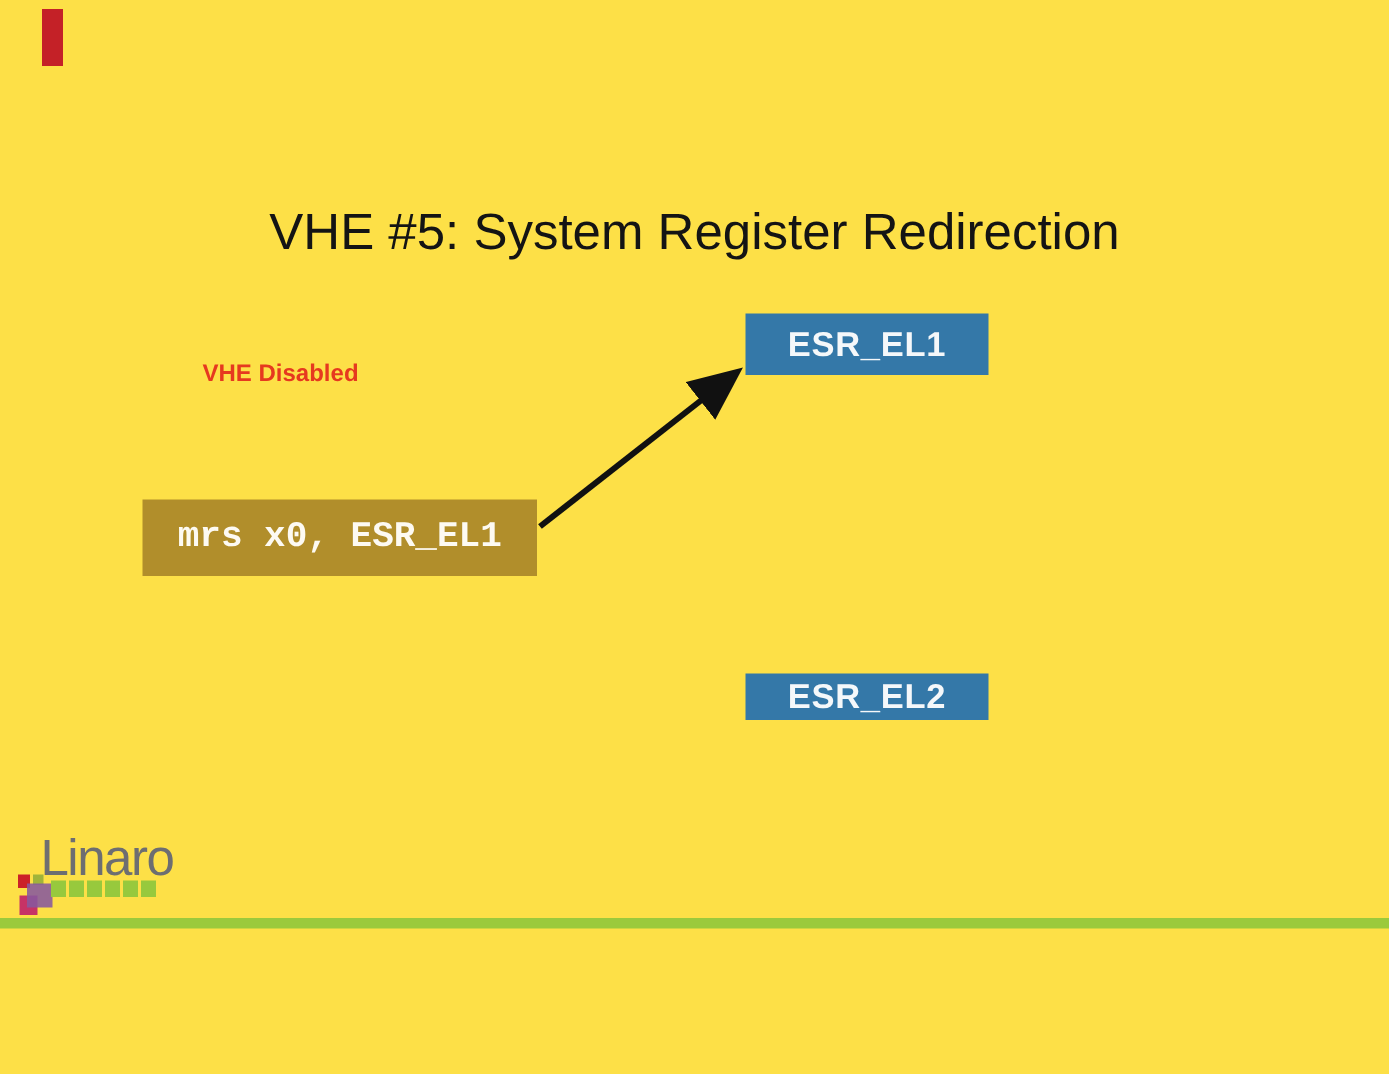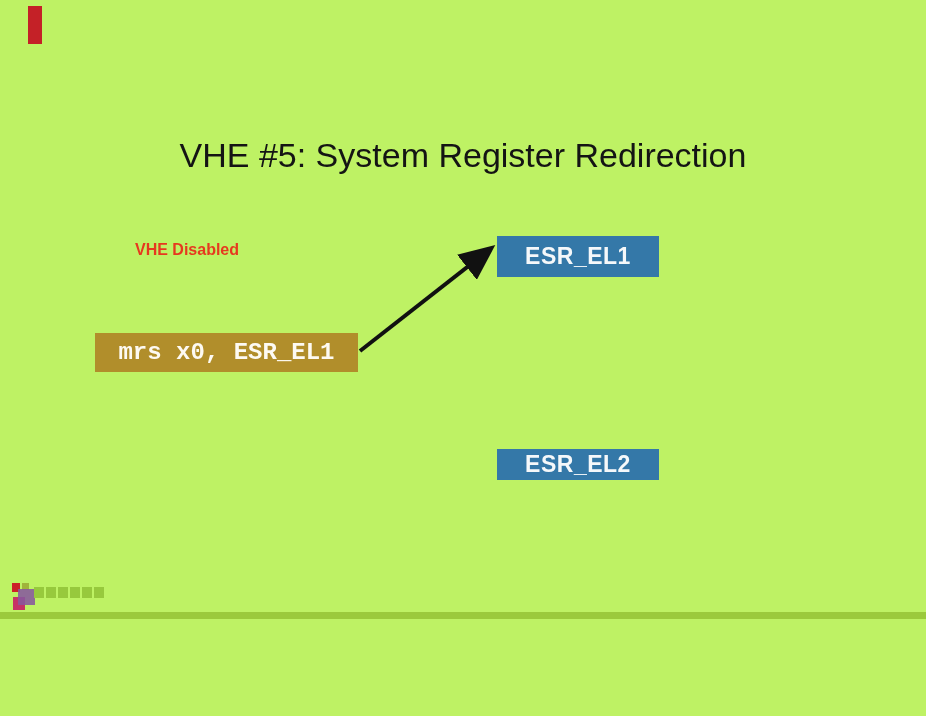--- a/index.html
+++ b/index.html
@@ -5,21 +5,21 @@
   html, body {
     margin: 0;
     padding: 0;
     background: #ffffff;
     font-family: "Liberation Sans", sans-serif;
   }
   .slide {
     position: relative;
     width: 926px;
     height: 716px;
-    background: #bef264;
+    background: #fde047;
     overflow: hidden;
   }
   
   .red-marker {
     position: absolute;
     left: 28px;
     top: 6px;
     width: 14px;
     height: 38px;
     background: #c42127;
@@ -41,21 +41,21 @@
     top: 241px;
     font-size: 16px;
     font-weight: 700;
     color: #e6391f;
   }
   .instr-box {
     position: absolute;
     left: 95px;
     top: 333px;
     width: 263px;
-    height: 39px;
+    height: 51px;
     background: #b18e2b;
     display: flex;
     align-items: center;
     justify-content: center;
   }
   .instr-box span {
     font-family: "Liberation Mono", monospace;
     font-weight: 700;
     font-size: 24px;
     color: #fdfaf2;
@@ -69,21 +69,21 @@
     display: flex;
     align-items: center;
     justify-content: center;
   }
   .reg-box span {
     font-size: 23px;
     font-weight: 700;
     color: #f5f8fa;
     letter-spacing: 0.5px;
   }
-  .reg-el1 { top: 236px; height: 41px; }
+  .reg-el1 { top: 209px; height: 41px; }
   .reg-el2 { top: 449px; height: 31px; }
   .arrow-svg {
     position: absolute;
     left: 350px;
     top: 234px;
     width: 160px;
     height: 130px;
   }
   
   .logo-text {
@@ -148,20 +148,21 @@
   </svg>
 
   <div class="reg-box reg-el1">
     <span>ESR_EL1</span>
   </div>
 
   <div class="reg-box reg-el2">
     <span>ESR_EL2</span>
   </div>
 
+  <div class="logo-text">Linaro</div>
 
   <div class="logo-mark">
     <div class="sq sq-red"></div>
     <div class="sq sq-olive"></div>
     <div class="sq sq-magenta"></div>
     <div class="sq sq-purple"></div>
     <div class="green-row">
       <i></i>
         <i></i>
         <i></i>

